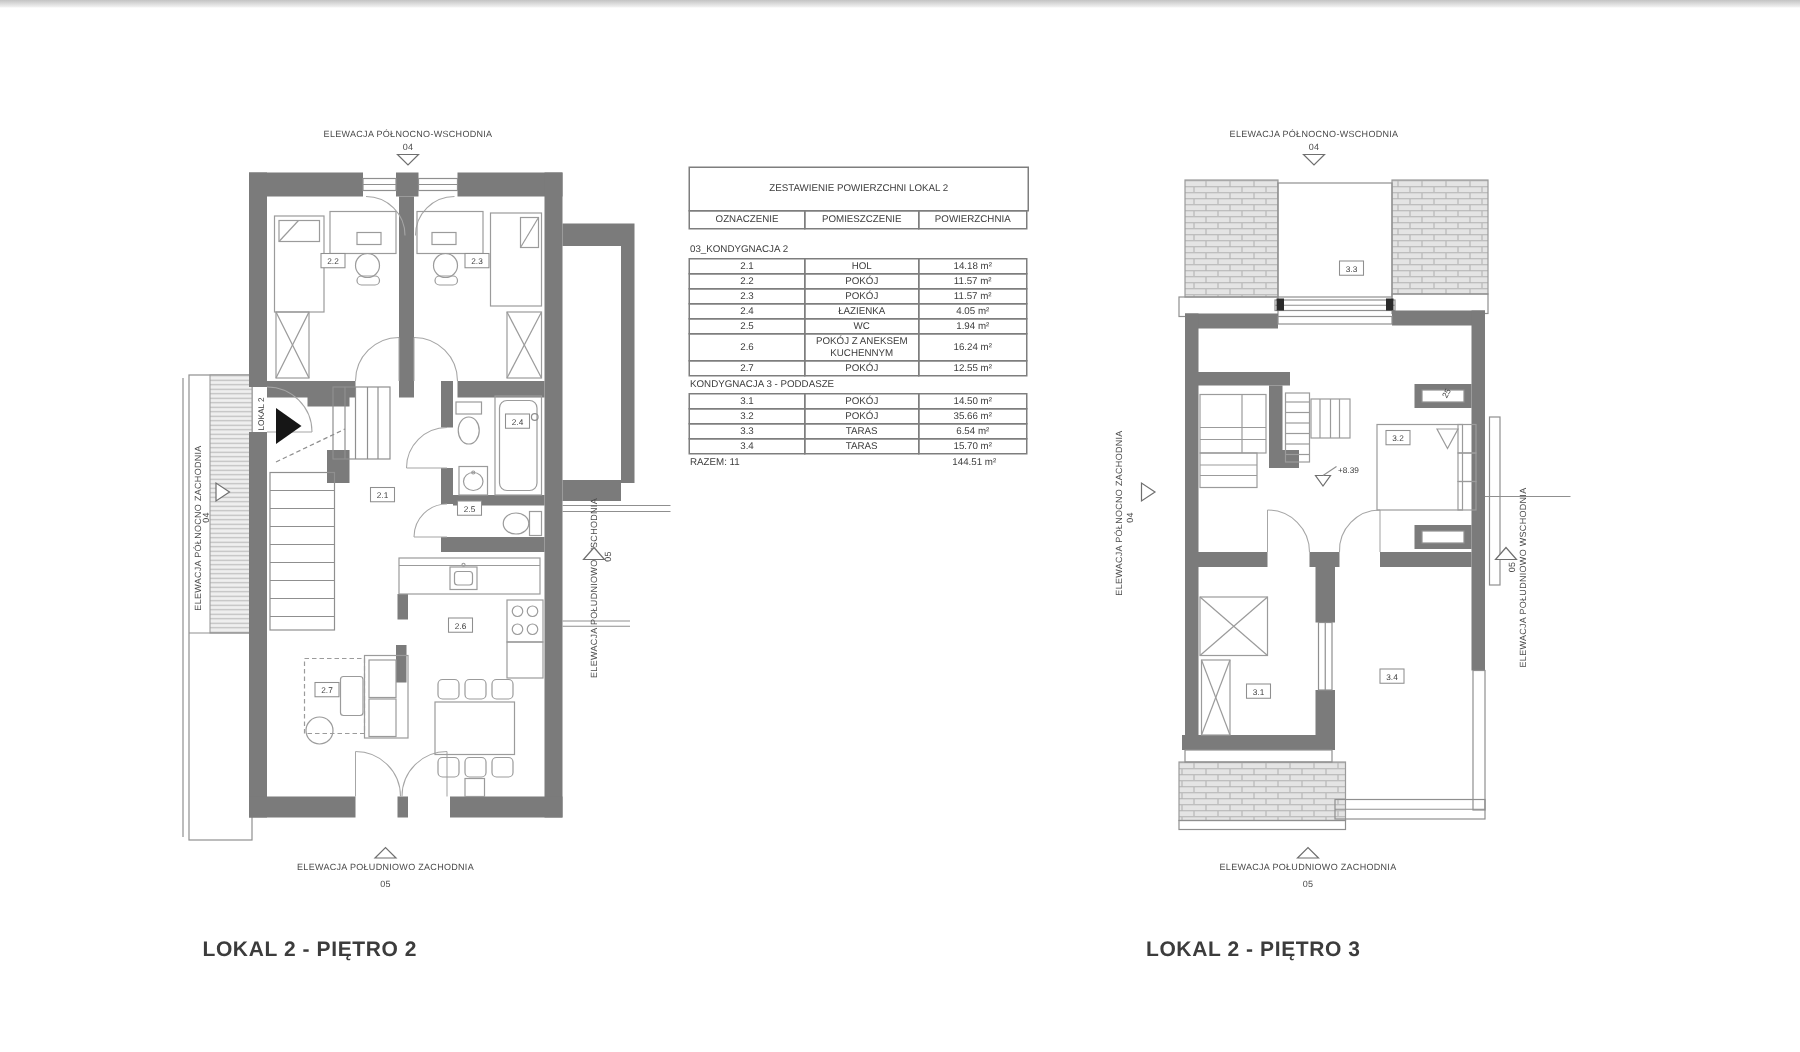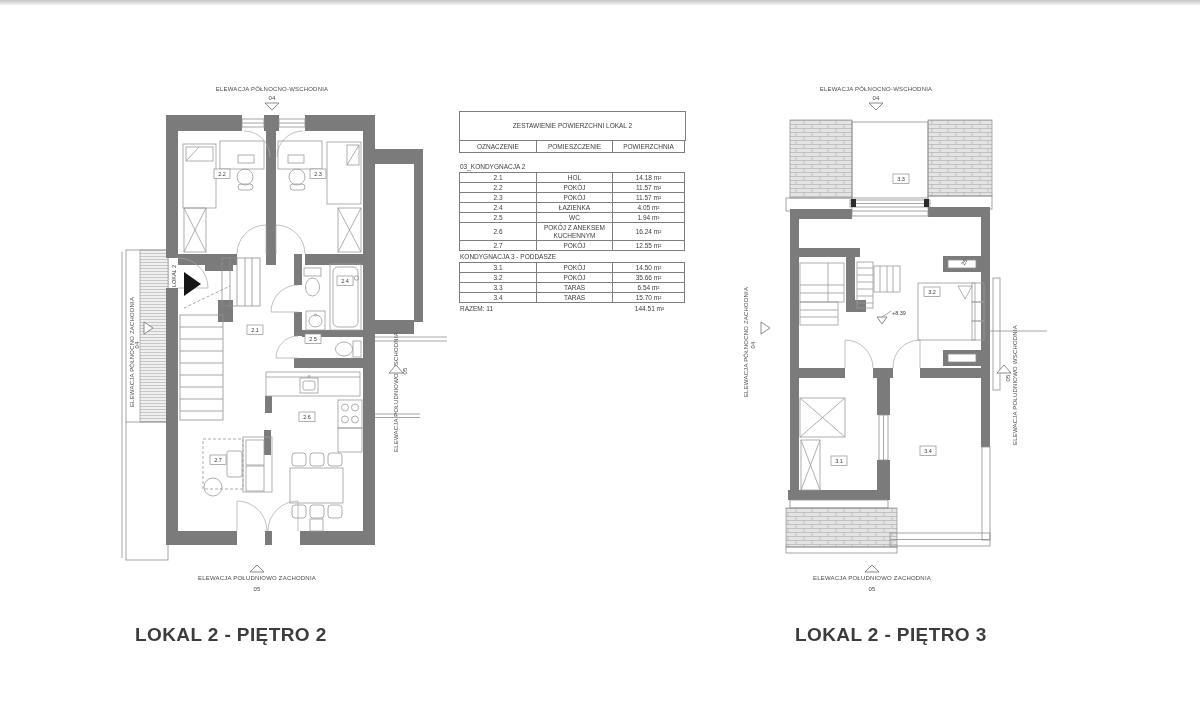--- a/index.html
+++ b/index.html
@@ -30,24 +30,24 @@
     justify-content:center;text-align:center;box-sizing:border-box;}
   .t-row>div:first-child{margin-left:0;}
   .c1{width:78px;}.c2{width:77px;}.c3{width:73px;}
   .t-tall{height:19px;}
   .t-gap{height:8px;}
   .t-section{height:10px;padding:2px 0 0 1px;text-align:left;}
   .t-footer{display:flex;height:12px;padding-top:2px;}
   .f-label{text-align:left;padding-left:1px;}
   .f-total{margin-left:auto;width:73px;text-align:center;}
 
-  .plan-title{position:absolute;top:624px;font-size:19px;font-weight:bold;
+  .plan-title{position:absolute;top:624px;font-size:14px;font-weight:bold;
     color:#3c3c3c;letter-spacing:0.4px;}
   #title2{left:135px;}
-  #title3{left:795px;}
+  #title3{left:764px;}
 </style>
 </head>
 <body>
 
 <div class="top-edge"></div>
 
 <svg id="drawing" width="1200" height="701" viewBox="0 0 1200 701">
   <defs>
     <pattern id="hatchH" width="4" height="3" patternUnits="userSpaceOnUse">
       <rect width="4" height="3" fill="#efefef"></rect>

